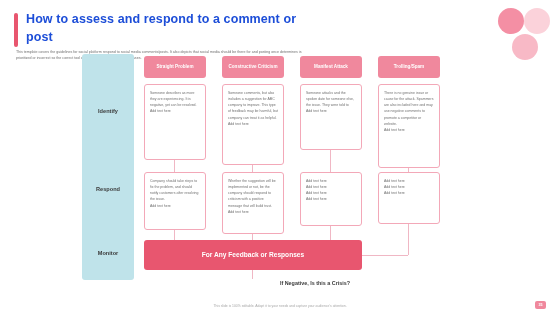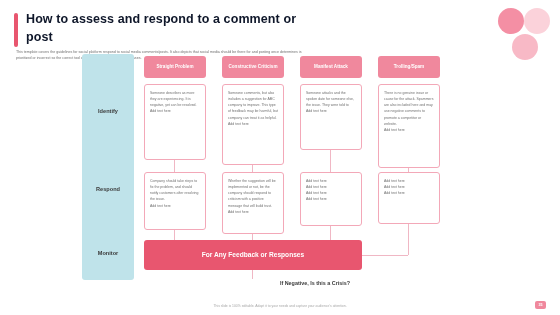--- a/index.html
+++ b/index.html
@@ -37,21 +37,21 @@
     top: 3px;
     width: 4px;
     height: 34px;
     background: #e8566f;
     border-radius: 2px;
   }
   .title {
     margin: 0 0 0 12px;
     font-size: 12.5px;
     font-weight: bold;
-    color: #0f172a;
+    color: #1d4ed8;
     line-height: 1.45;
     letter-spacing: .1px;
   }
 
   .subtitle {
     position: absolute;
     top: 50px;
     left: 16px;
     width: 300px;
     font-size: 3.6px;

